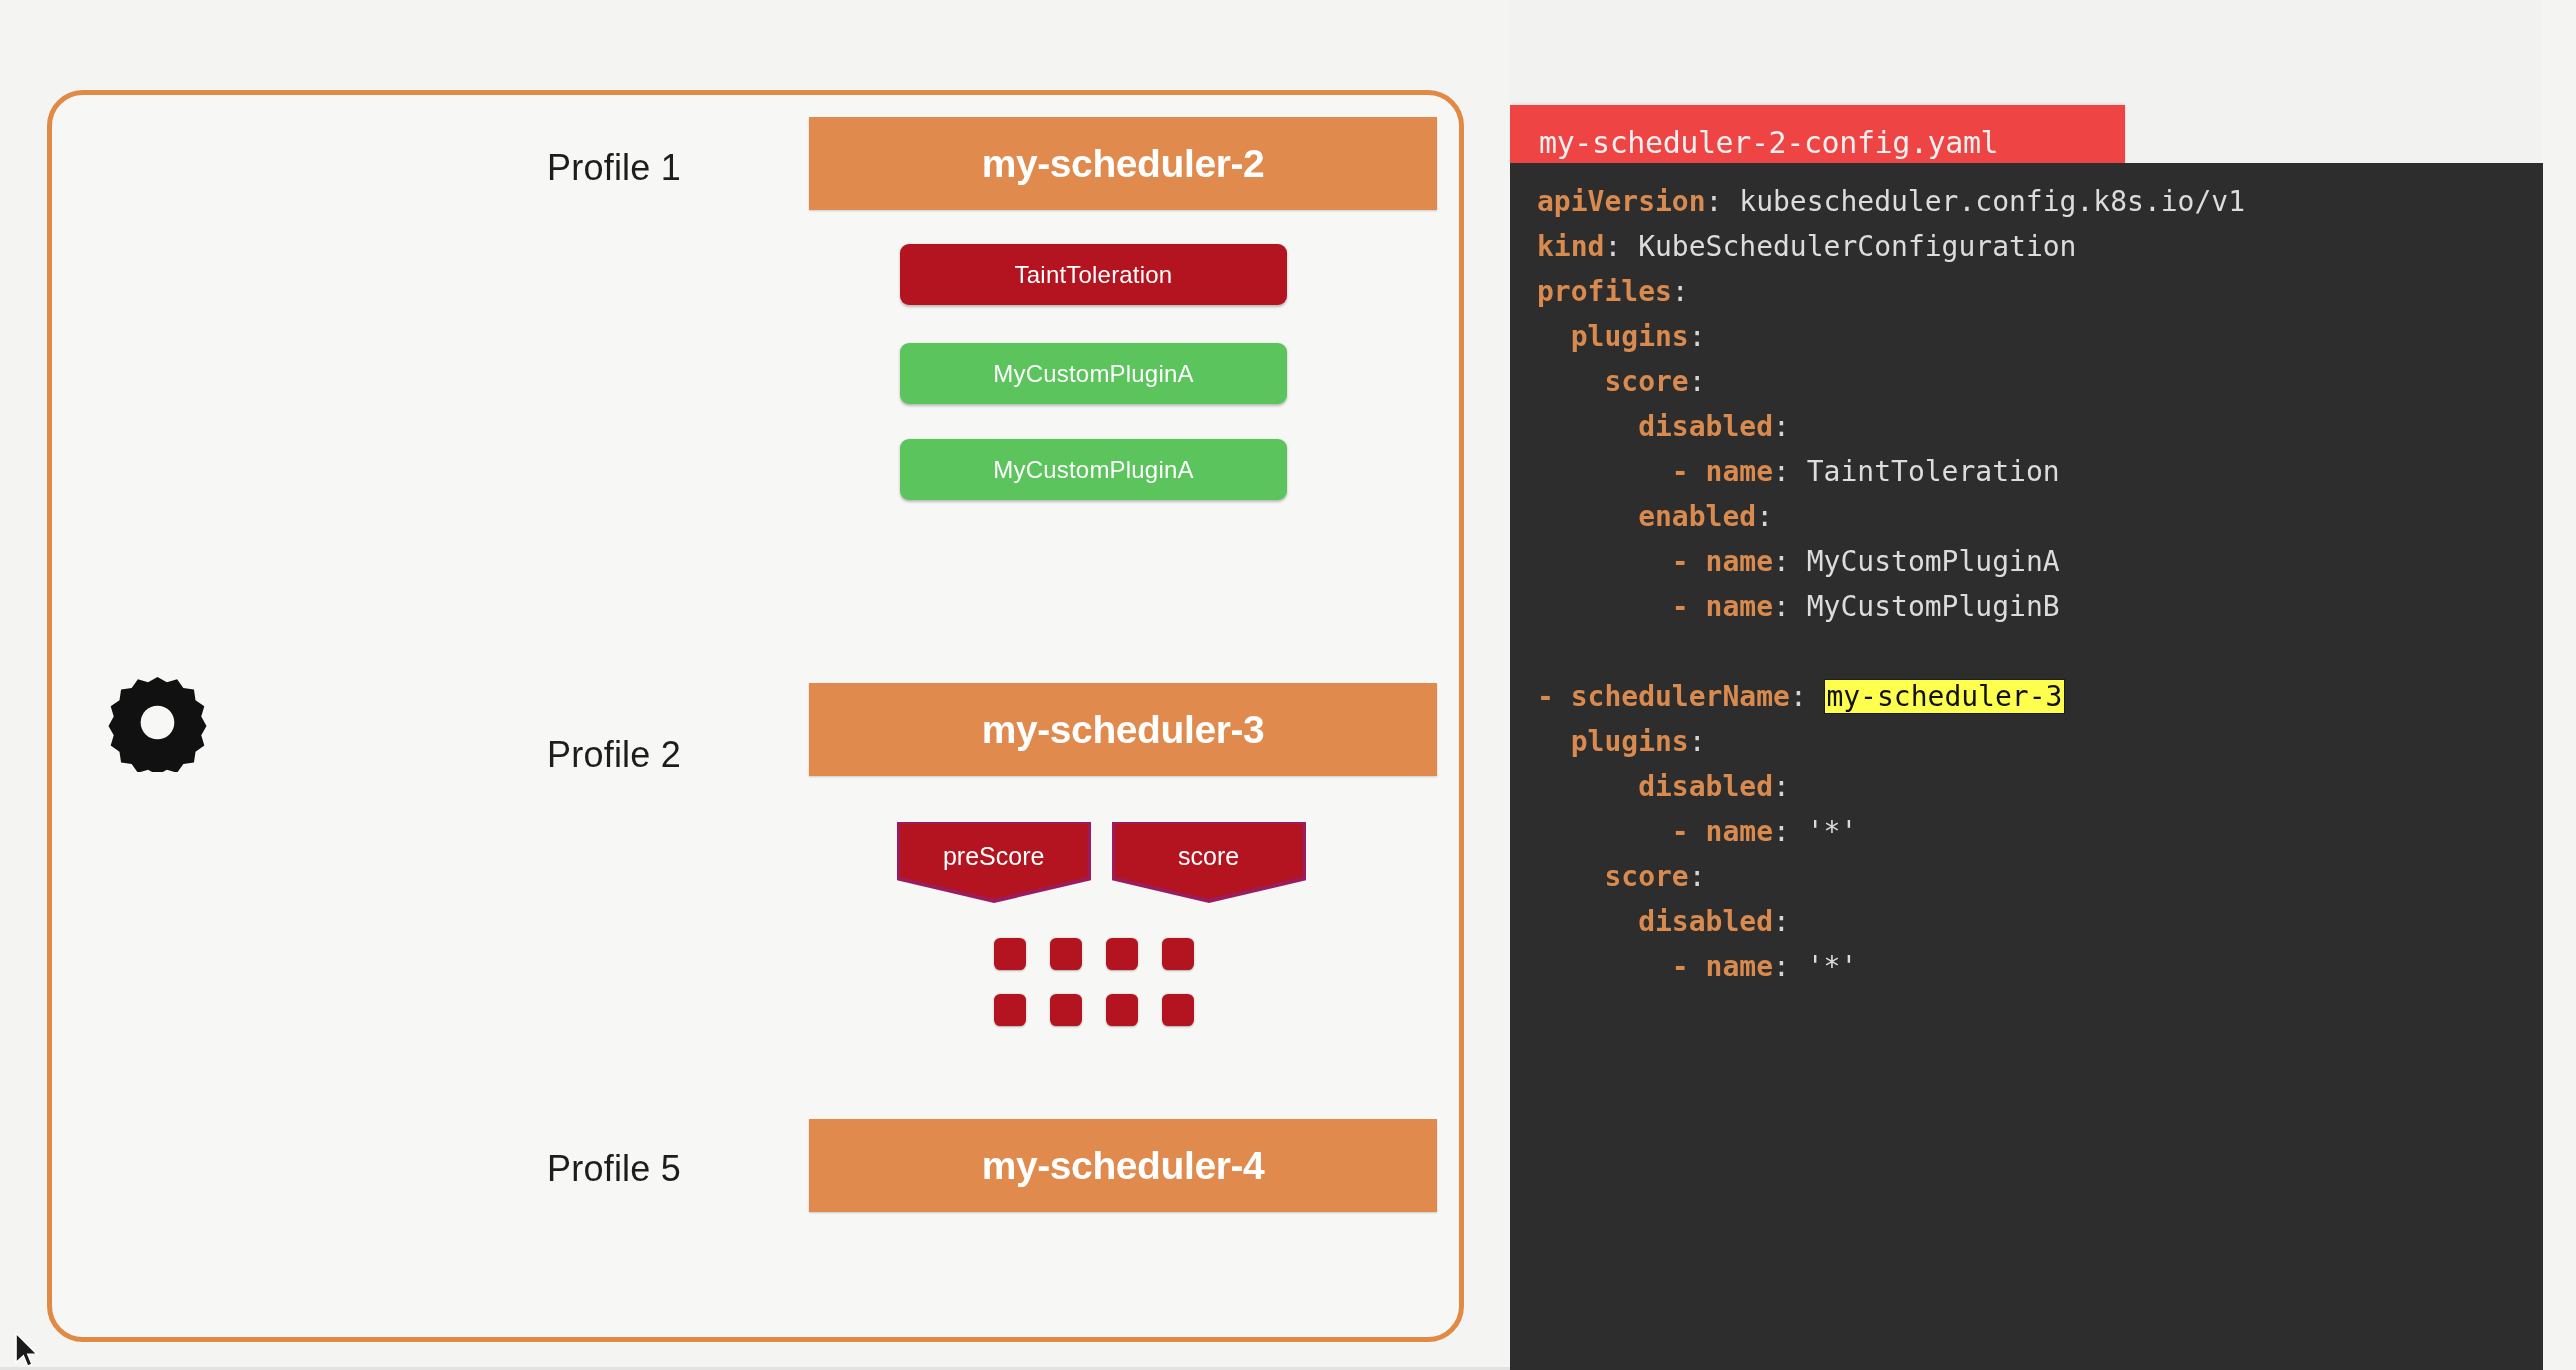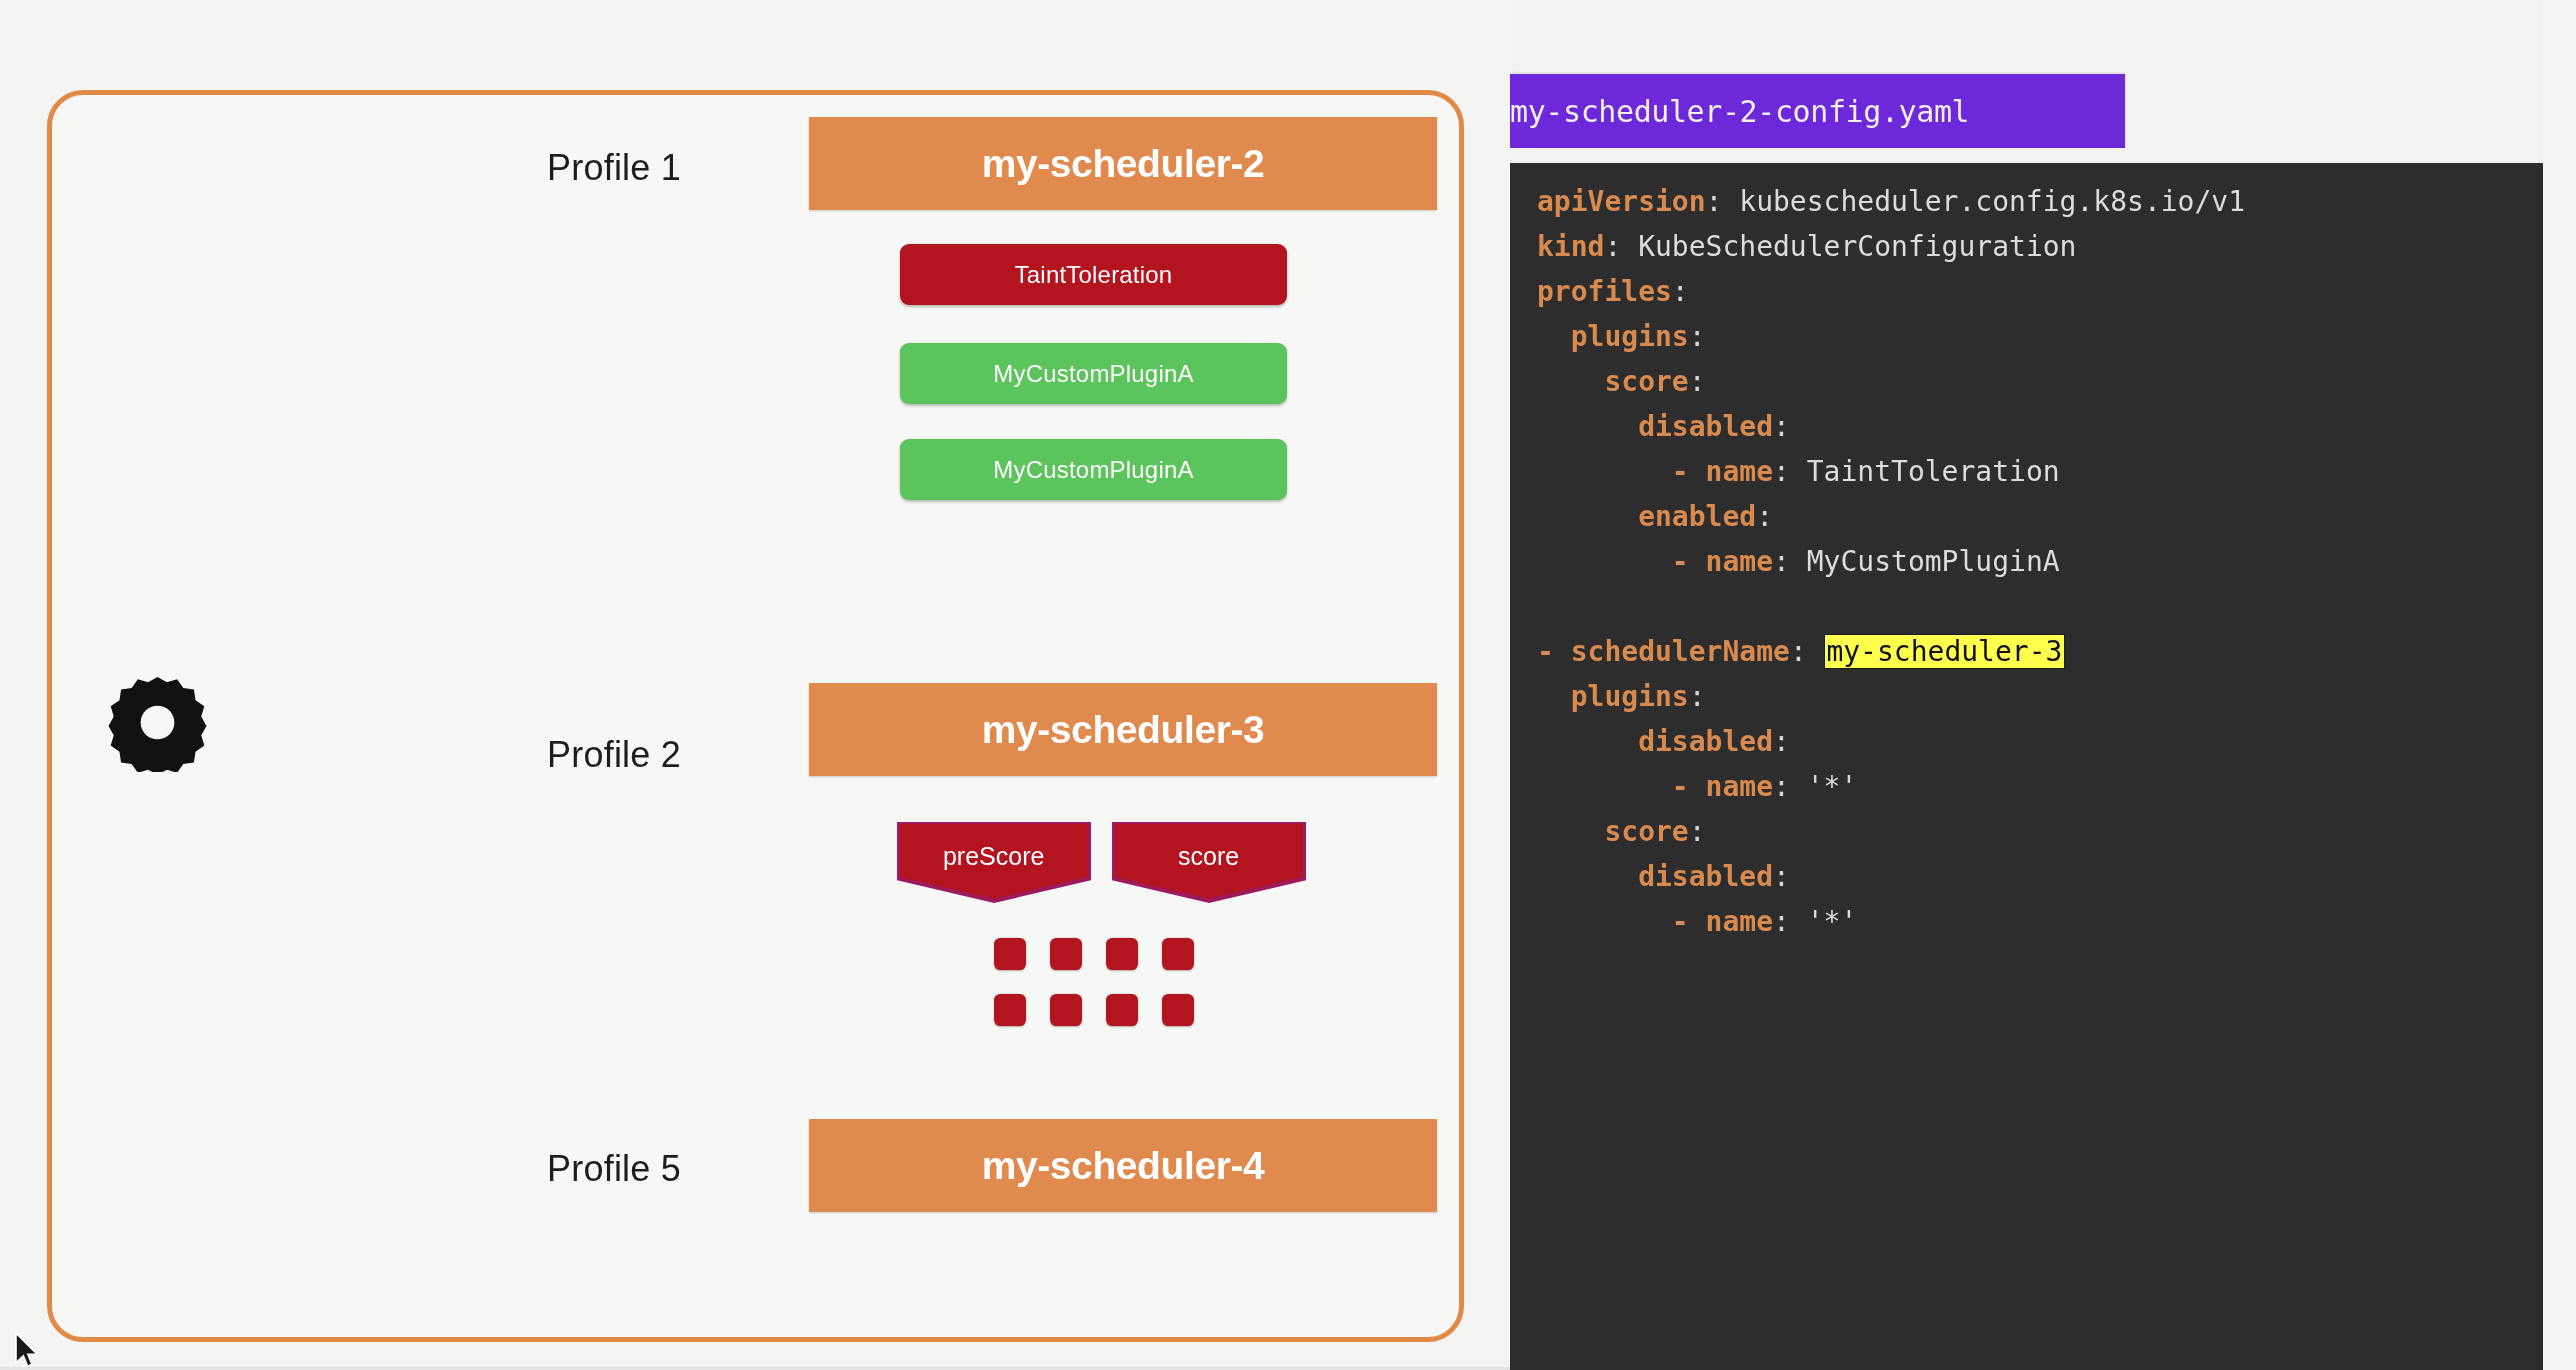--- a/index.html
+++ b/index.html
@@ -142,26 +142,27 @@
     left: 1510px;
     top: 163px;
     width: 1033px;
     height: 1207px;
     background: #2d2d2d;
     padding-left: 24px;
   }
   #code-title-bar {
     position: absolute;
     left: 1510px;
-    top: 74px;
+    top: 105px;
     width: 615px;
     height: 74px;
-    background: #6d28d9;
+    background: #ef4444;
     display: flex;
     align-items: center;
+    padding-left: 29px;
     box-sizing: border-box;
     box-shadow: 0.9px -0.9px 2.7px rgba(0,0,0,0.12);
   }
   #code-title-text {
     color: #f0f0f0;
     font-family: "DejaVu Sans Mono", monospace;
     font-size: 30px;
     letter-spacing: -0.4px;
   }
   #code-body {
@@ -289,20 +290,21 @@
   <div id="code-body">
       <div class="code-line"><span class="tok-key">apiVersion</span>: <span class="tok-val">kubescheduler.config.k8s.io/v1</span></div>
       <div class="code-line"><span class="tok-key">kind</span>: <span class="tok-val">KubeSchedulerConfiguration</span></div>
       <div class="code-line"><span class="tok-key">profiles</span>:</div>
       <div class="code-line">  <span class="tok-key">plugins</span>:</div>
       <div class="code-line">    <span class="tok-key">score</span>:</div>
       <div class="code-line">      <span class="tok-key">disabled</span>:</div>
       <div class="code-line">        <span class="tok-dash">-</span> <span class="tok-key">name</span>: <span class="tok-val">TaintToleration</span></div>
       <div class="code-line">      <span class="tok-key">enabled</span>:</div>
       <div class="code-line">        <span class="tok-dash">-</span> <span class="tok-key">name</span>: <span class="tok-val">MyCustomPluginA</span></div>
+      <div class="code-line">        <span class="tok-dash">-</span> <span class="tok-key">name</span>: <span class="tok-val">MyCustomPluginB</span></div>
       <div class="code-line blank"> </div>
       <div class="code-line"><span class="tok-dash">-</span> <span class="tok-key">schedulerName</span>: <span class="tok-hl">my-scheduler-3</span></div>
       <div class="code-line">  <span class="tok-key">plugins</span>:</div>
       <div class="code-line">      <span class="tok-key">disabled</span>:</div>
       <div class="code-line">        <span class="tok-dash">-</span> <span class="tok-key">name</span>: <span class="tok-val">'*'</span></div>
       <div class="code-line">    <span class="tok-key">score</span>:</div>
       <div class="code-line">      <span class="tok-key">disabled</span>:</div>
       <div class="code-line">        <span class="tok-dash">-</span> <span class="tok-key">name</span>: <span class="tok-val">'*'</span></div>
       <div class="code-line blank"> </div>
     </div>

